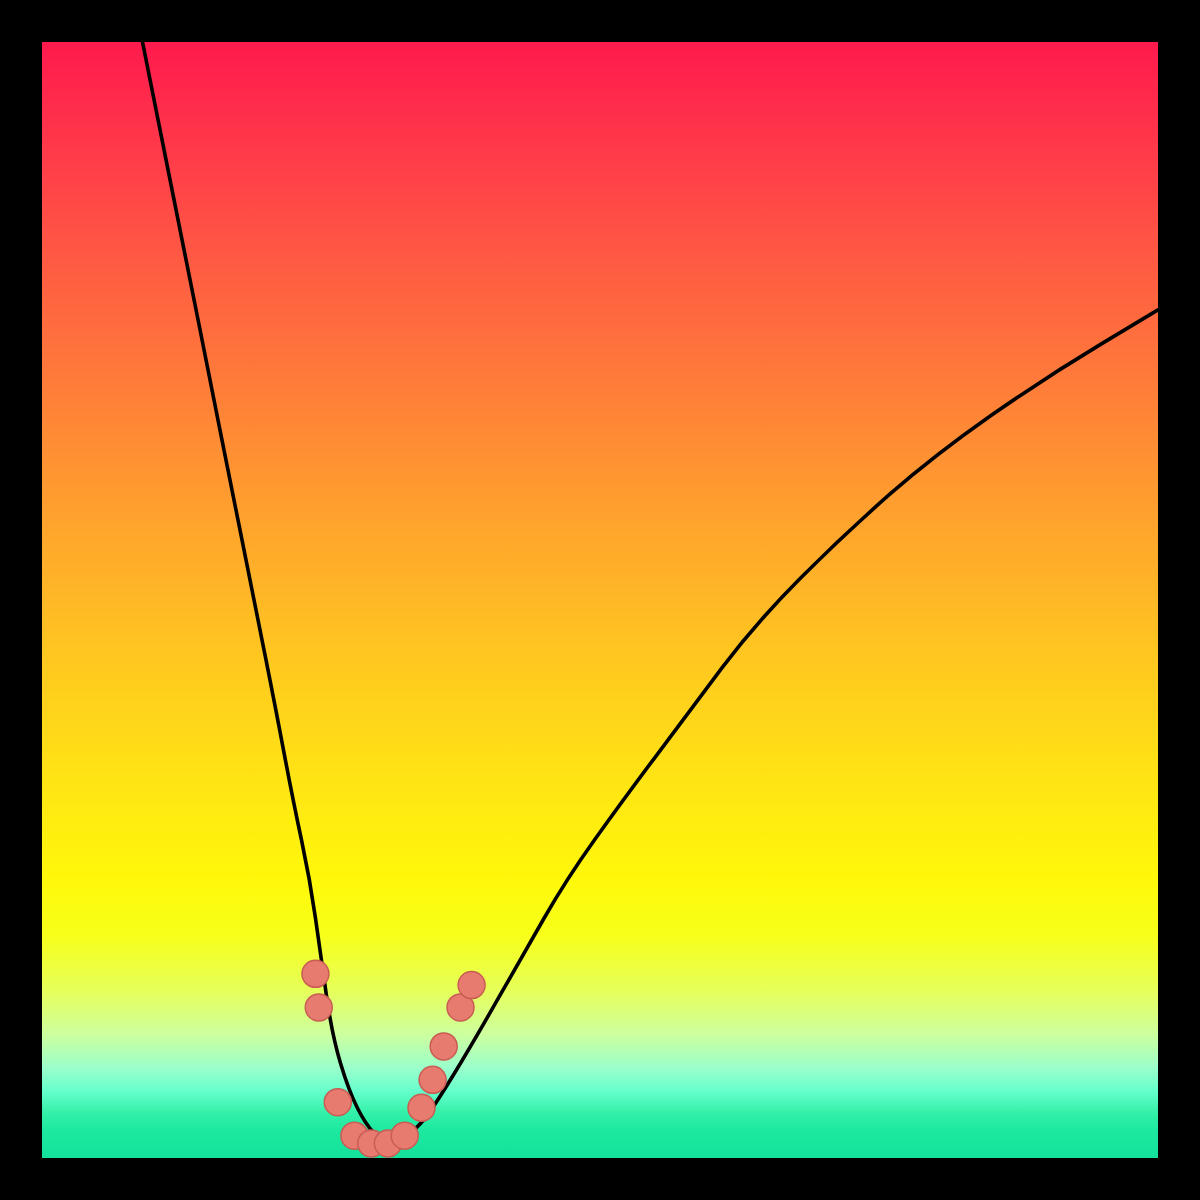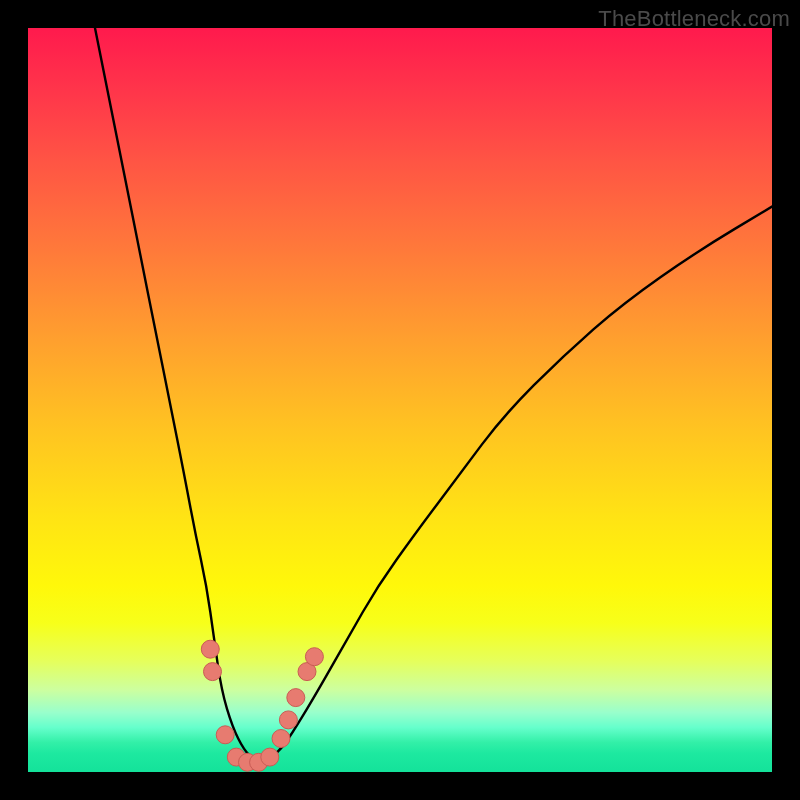--- a/index.html
+++ b/index.html
@@ -82,14 +82,13 @@
           <circle cx="230.6" cy="734.3" r="9" fill="#e77b70" stroke="#c95c54" stroke-width="1"></circle>
           <circle cx="241.8" cy="729.1" r="9" fill="#e77b70" stroke="#c95c54" stroke-width="1"></circle>
           <circle cx="253.0" cy="710.5" r="9" fill="#e77b70" stroke="#c95c54" stroke-width="1"></circle>
           <circle cx="260.4" cy="691.9" r="9" fill="#e77b70" stroke="#c95c54" stroke-width="1"></circle>
           <circle cx="267.8" cy="669.6" r="9" fill="#e77b70" stroke="#c95c54" stroke-width="1"></circle>
           <circle cx="279.0" cy="643.6" r="9" fill="#e77b70" stroke="#c95c54" stroke-width="1"></circle>
           <circle cx="286.4" cy="628.7" r="9" fill="#e77b70" stroke="#c95c54" stroke-width="1"></circle>
         </g>
     </svg>
   </div>
-  <div class="watermark">TheBottleneck.com</div>
 </div>
 
 </body></html>

